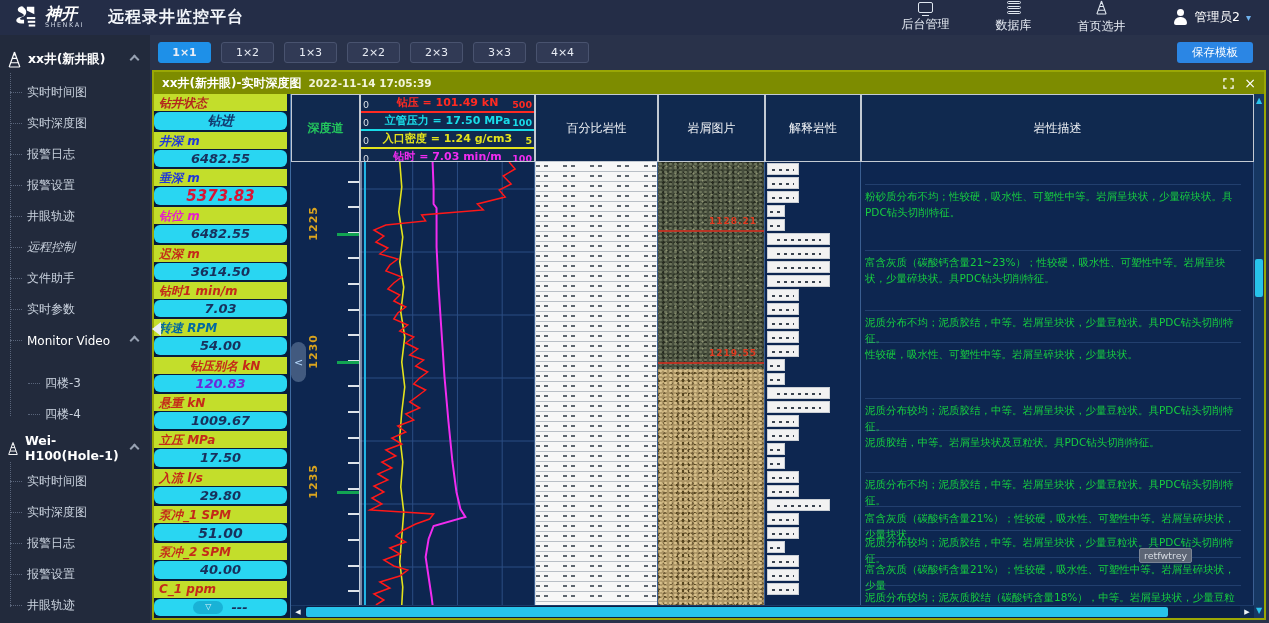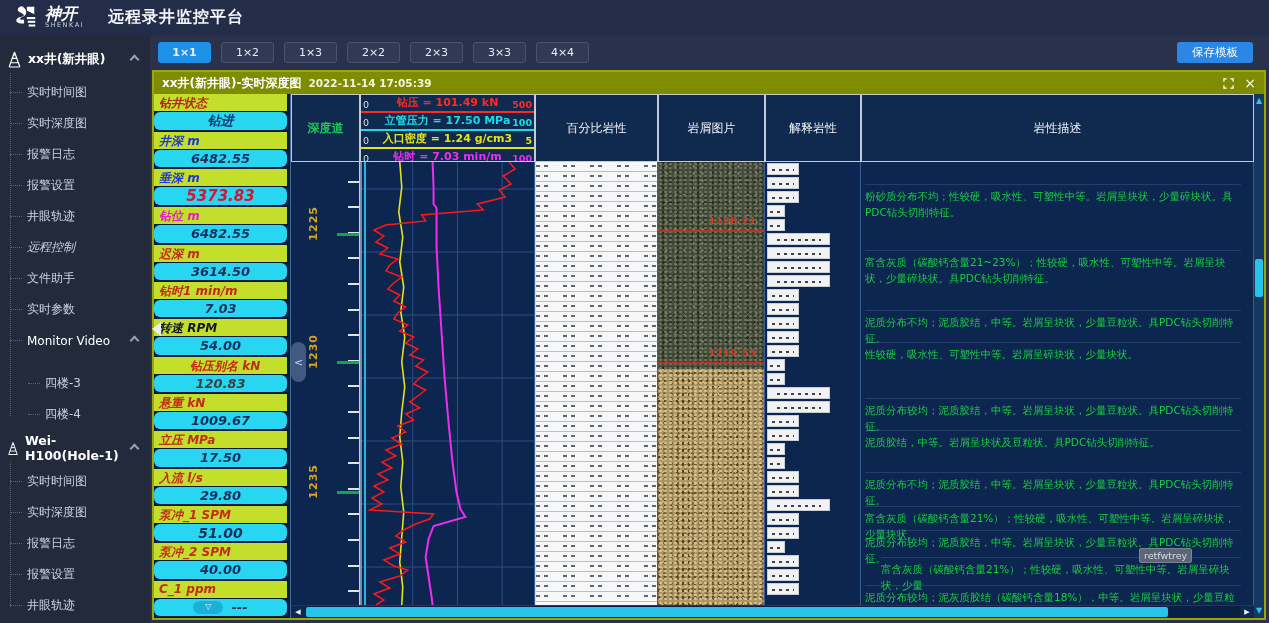--- a/index.html
+++ b/index.html
@@ -176,20 +176,45 @@
           <rect x="17" y="17" width="8" height="2.2" fill="#fff"></rect>
           <rect x="18" y="21" width="7" height="2.2" fill="#fff"></rect>
         </svg>
       </span>
       <span>
         <div class="logo-name">神开</div>
         <div class="logo-sub">SHENKAI</div>
       </span>
     </div>
     <div class="app-title">远程录井监控平台</div>
+    <nav class="hnav">
+      <div class="hnav-item">
+        <span class="ic-monitor"></span>
+        <span>后台管理</span>
+      </div>
+      <div class="hnav-item">
+        <span class="ic-db">
+            <i></i>
+            <i></i>
+            <i></i>
+          </span>
+        <span>数据库</span>
+      </div>
+      <div class="hnav-item">
+        <svg class="ic-derrick" width="13" height="15" viewBox="0 0 14 16">
+          <path d="M7 1L12 15M7 1L2 15M3.4 11h7.2M4.6 7h4.8M5.6 3.6h2.8M2 15h10" stroke="#e0e7f0" stroke-width="1.1" fill="none"></path>
+        </svg>
+        <span>首页选井</span>
+      </div>
+      <div class="user-block">
+        <span class="ic-user"></span>
+        <span>管理员2</span>
+        <span class="user-caret">▾</span>
+      </div>
+    </nav>
   </header>
 
   <div class="main-row">
 
     <aside class="sidebar">
       <div class="well-header">
         <svg width="15" height="19" viewBox="0 0 14 16">
           <path d="M7 1L12 15M7 1L2 15M3.4 11h7.2M4.6 7h4.8M5.6 3.6h2.8M2 15h10" stroke="#fff" stroke-width="1.1" fill="none"></path>
         </svg>
         <span>xx井(新井眼)</span>
@@ -383,32 +408,32 @@
 
               <div class="param" data-dd="false">
                 <div class="p-label" style="color: rgb(196, 42, 26);">钻时1 min/m</div>
                 <div class="p-value">
 
                   <span style="color: rgb(24, 48, 92); font-size: 13px;">7.03</span>
                 </div>
               </div>
 
               <div class="param" data-dd="false">
-                <div class="p-label" style="color: #0f172a;">转速 RPM</div>
+                <div class="p-label" style="color: #0369a1;">转速 RPM</div>
                 <div class="p-value">
 
                   <span style="color: rgb(24, 48, 92); font-size: 13px;">54.00</span>
                 </div>
               </div>
 
               <div class="param" data-dd="false">
                 <div class="p-label" style="color: rgb(196, 42, 26); padding-left: 36px;">钻压别名 kN</div>
                 <div class="p-value">
 
-                  <span style="color: #404040; font-size: 13px;">120.83</span>
+                  <span style="color: #6d28d9; font-size: 13px;">120.83</span>
                 </div>
               </div>
 
               <div class="param" data-dd="false">
                 <div class="p-label" style="color: rgb(196, 42, 26);">悬重 kN</div>
                 <div class="p-value">
 
                   <span style="color: rgb(24, 48, 92); font-size: 13px;">1009.67</span>
                 </div>
               </div>
@@ -637,21 +662,21 @@
                   <p class="desc-p" style="top: 236px;">泥质分布较均；泥质胶结，中等。岩屑呈块状，少量豆粒状。具PDC钻头切削特征。</p>
 
                   <p class="desc-p" style="top: 268px;">泥质胶结，中等。岩屑呈块状及豆粒状。具PDC钻头切削特征。</p>
 
                   <p class="desc-p" style="top: 310px;">泥质分布不均；泥质胶结，中等。岩屑呈块状，少量豆粒状。具PDC钻头切削特征。</p>
 
                   <p class="desc-p" style="top: 344px;">富含灰质（碳酸钙含量21%）；性较硬，吸水性、可塑性中等。岩屑呈碎块状，少量块状。</p>
 
                   <p class="desc-p" style="top: 368px;">泥质分布较均；泥质胶结，中等。岩屑呈块状，少量豆粒状。具PDC钻头切削特征。</p>
 
-                  <p class="desc-p" style="top: 395px; margin-left: 16px;">富含灰质（碳酸钙含量21%）；性较硬，吸水性、可塑性中等。岩屑呈碎块状，少量</p>
+                  <p class="desc-p" style="top: 395px;">富含灰质（碳酸钙含量21%）；性较硬，吸水性、可塑性中等。岩屑呈碎块状，少量</p>
 
                   <p class="desc-p" style="top: 423px;">泥质分布较均；泥灰质胶结（碳酸钙含量18%），中等。岩屑呈块状，少量豆粒状。具PDC钻头切削特征。</p>
                 </div>
               <span class="tooltip">retfwtrey</span>
             </div>
 
             <div class="h-scroll">
               <span class="hs-btn hs-left">◀</span>
               <span class="hs-thumb"></span>
               <span class="hs-btn hs-right">▶</span>

